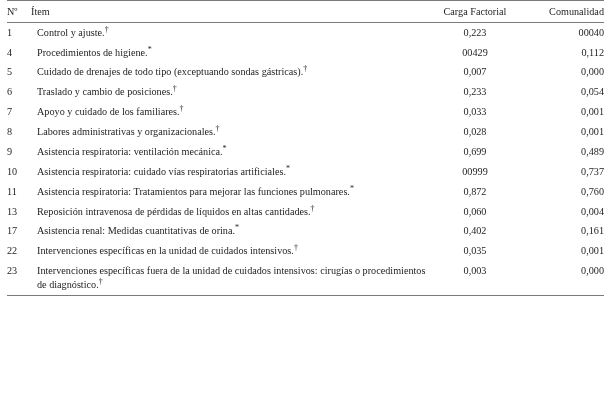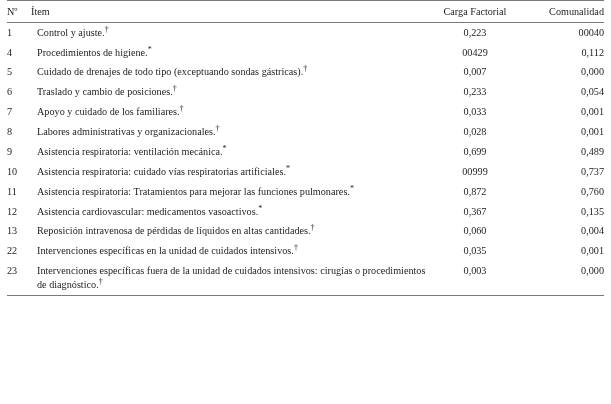--- a/index.html
+++ b/index.html
@@ -142,30 +142,30 @@
           <td class="col-carga">00999</td>
           <td class="col-com">0,737</td>
         </tr>
         <tr>
           <td class="col-num">11</td>
           <td class="col-item">Asistencia respiratoria: Tratamientos para mejorar las funciones pulmonares.<sup class="mark">*</sup></td>
           <td class="col-carga">0,872</td>
           <td class="col-com">0,760</td>
         </tr>
         <tr>
-          <td class="col-num">12</td>
-          <td class="col-item">Asistencia cardiovascular: medicamentos vasoactivos.<sup class="mark">*</sup></td>
-          <td class="col-carga">0,367</td>
-          <td class="col-com">0,135</td>
-        </tr>
-        <tr>
           <td class="col-num">13</td>
           <td class="col-item">Reposición intravenosa de pérdidas de líquidos en altas cantidades.<sup class="mark">†</sup></td>
           <td class="col-carga">0,060</td>
           <td class="col-com">0,004</td>
+        </tr>
+        <tr>
+          <td class="col-num">17</td>
+          <td class="col-item">Asistencia renal: Medidas cuantitativas de orina.<sup class="mark">*</sup></td>
+          <td class="col-carga">0,402</td>
+          <td class="col-com">0,161</td>
         </tr>
         <tr>
           <td class="col-num">22</td>
           <td class="col-item">Intervenciones específicas en la unidad de cuidados intensivos.<sup class="mark">†</sup></td>
           <td class="col-carga">0,035</td>
           <td class="col-com">0,001</td>
         </tr>
         <tr class="rule-bottom">
           <td class="col-num">23</td>
           <td class="col-item">Intervenciones específicas fuera de la unidad de cuidados intensivos: cirugías o procedimientos de diagnóstico.<sup class="mark">†</sup></td>

